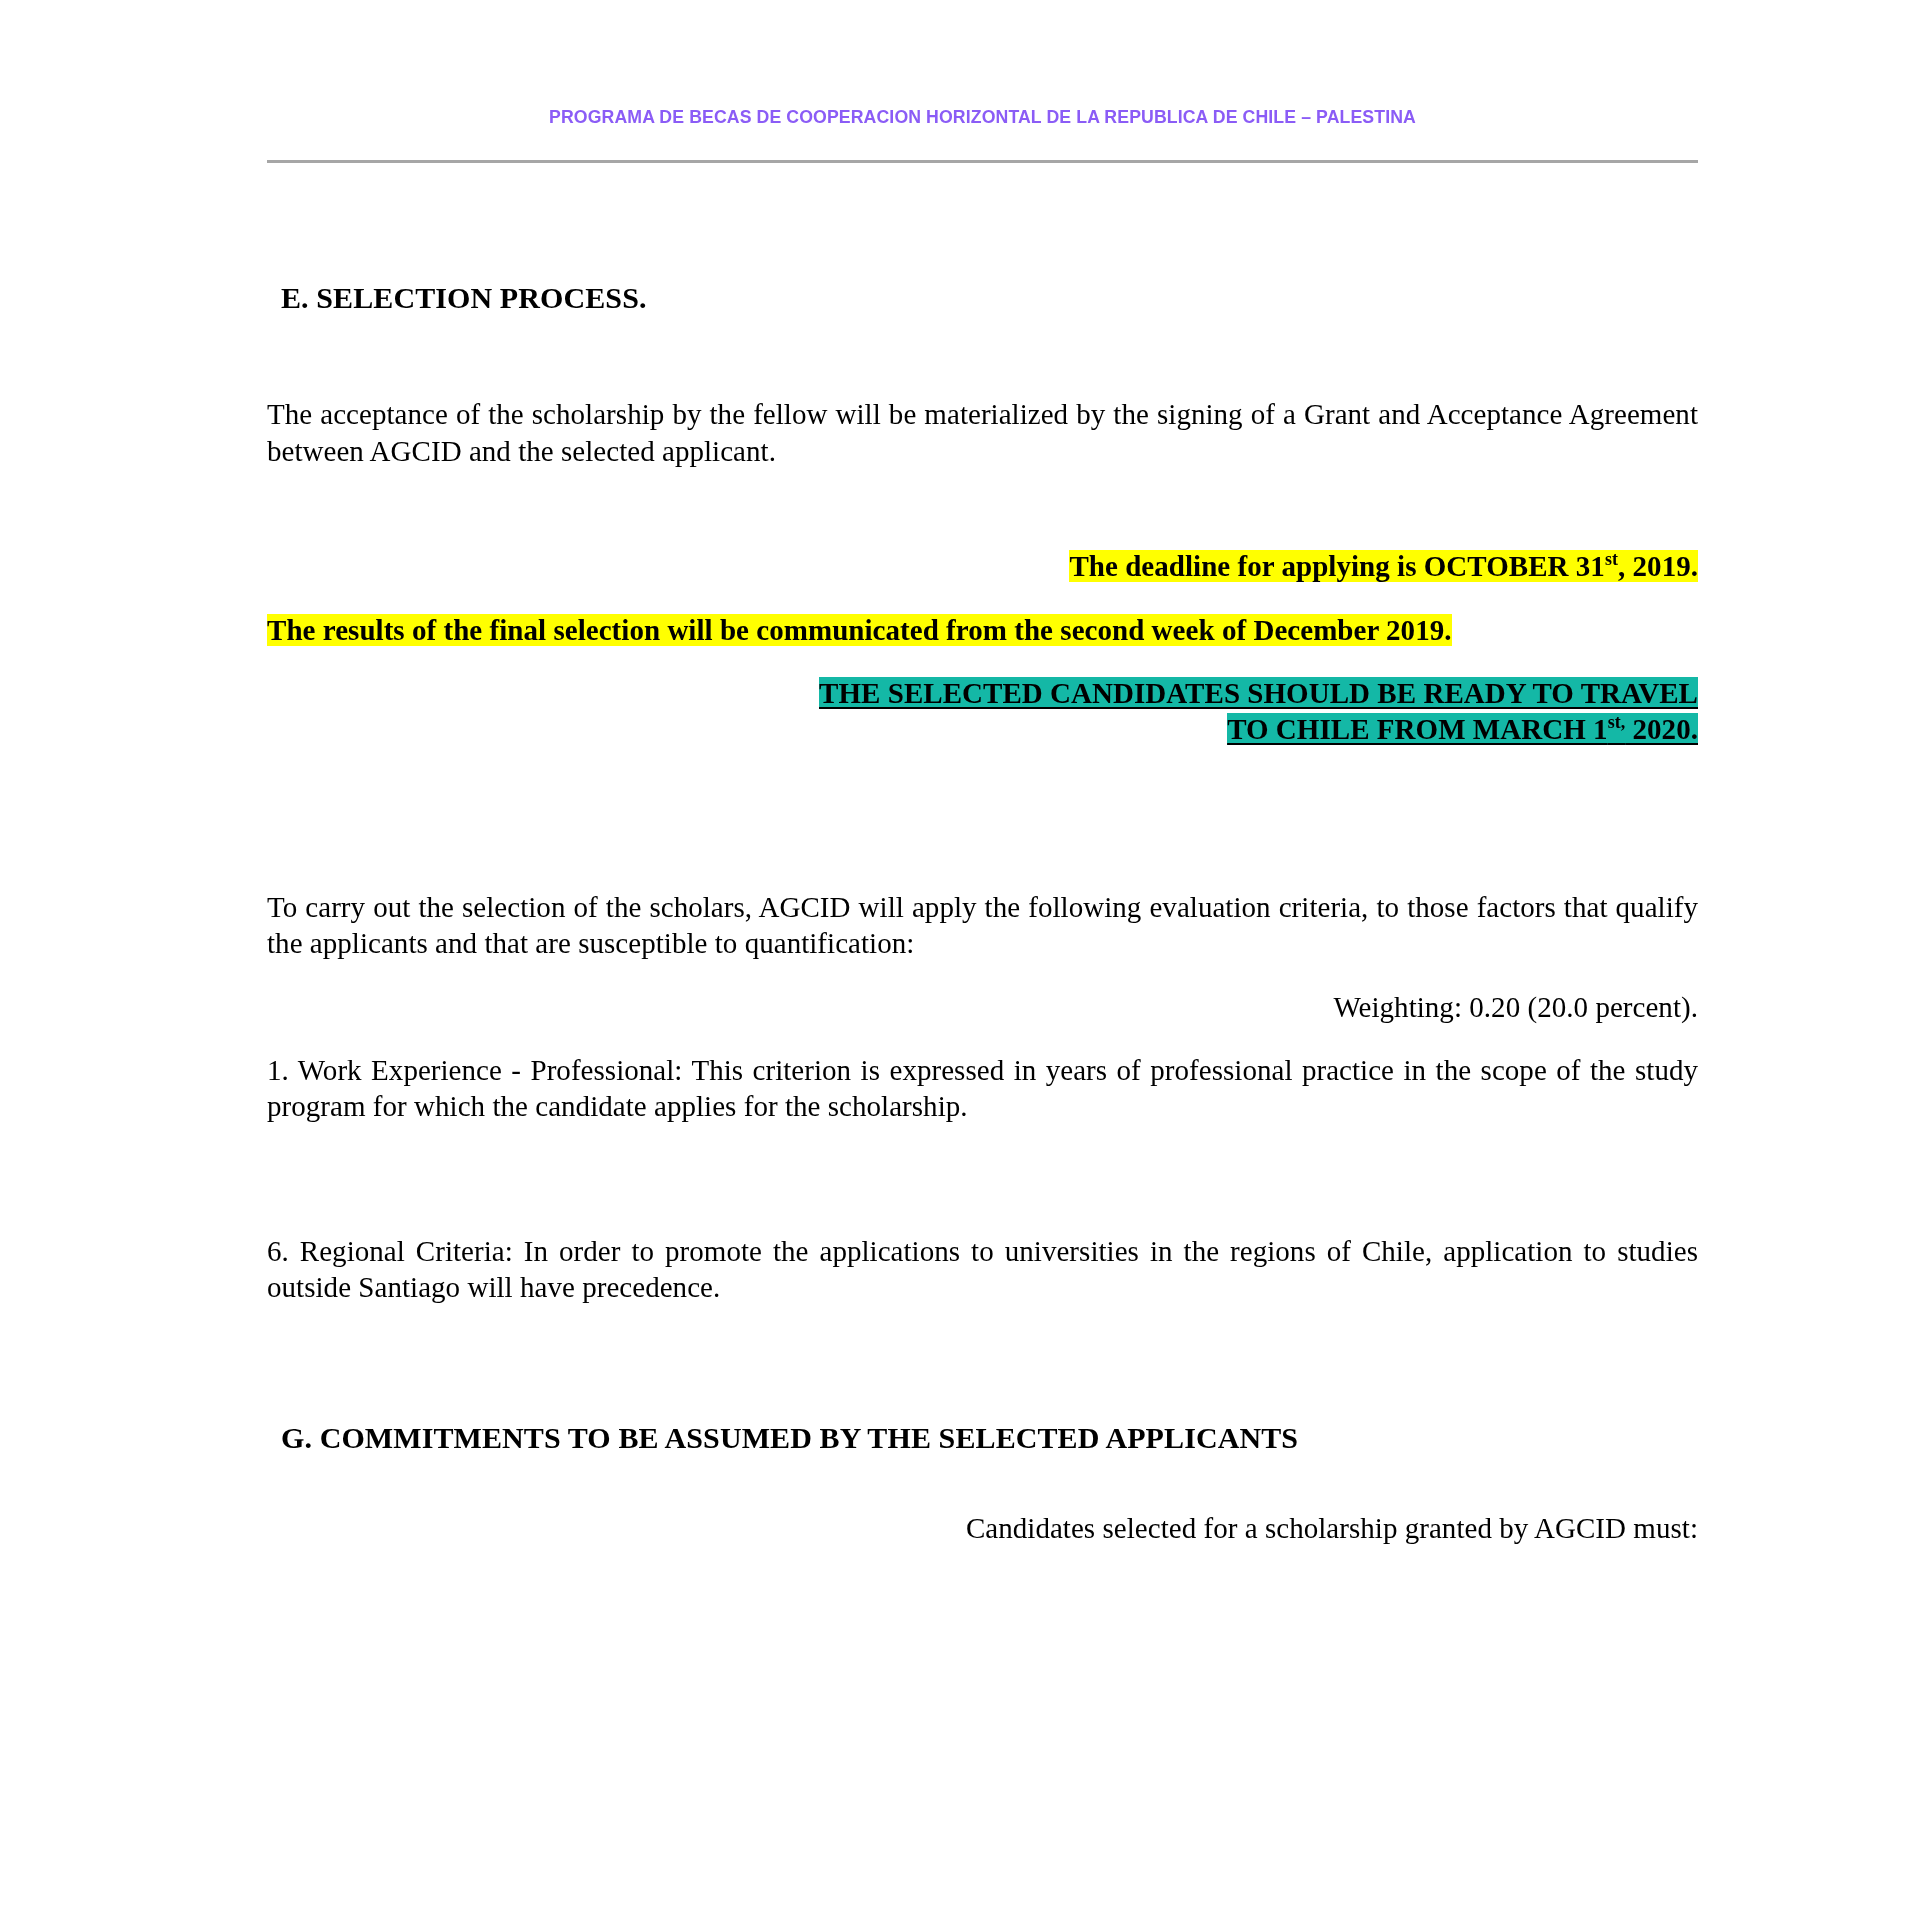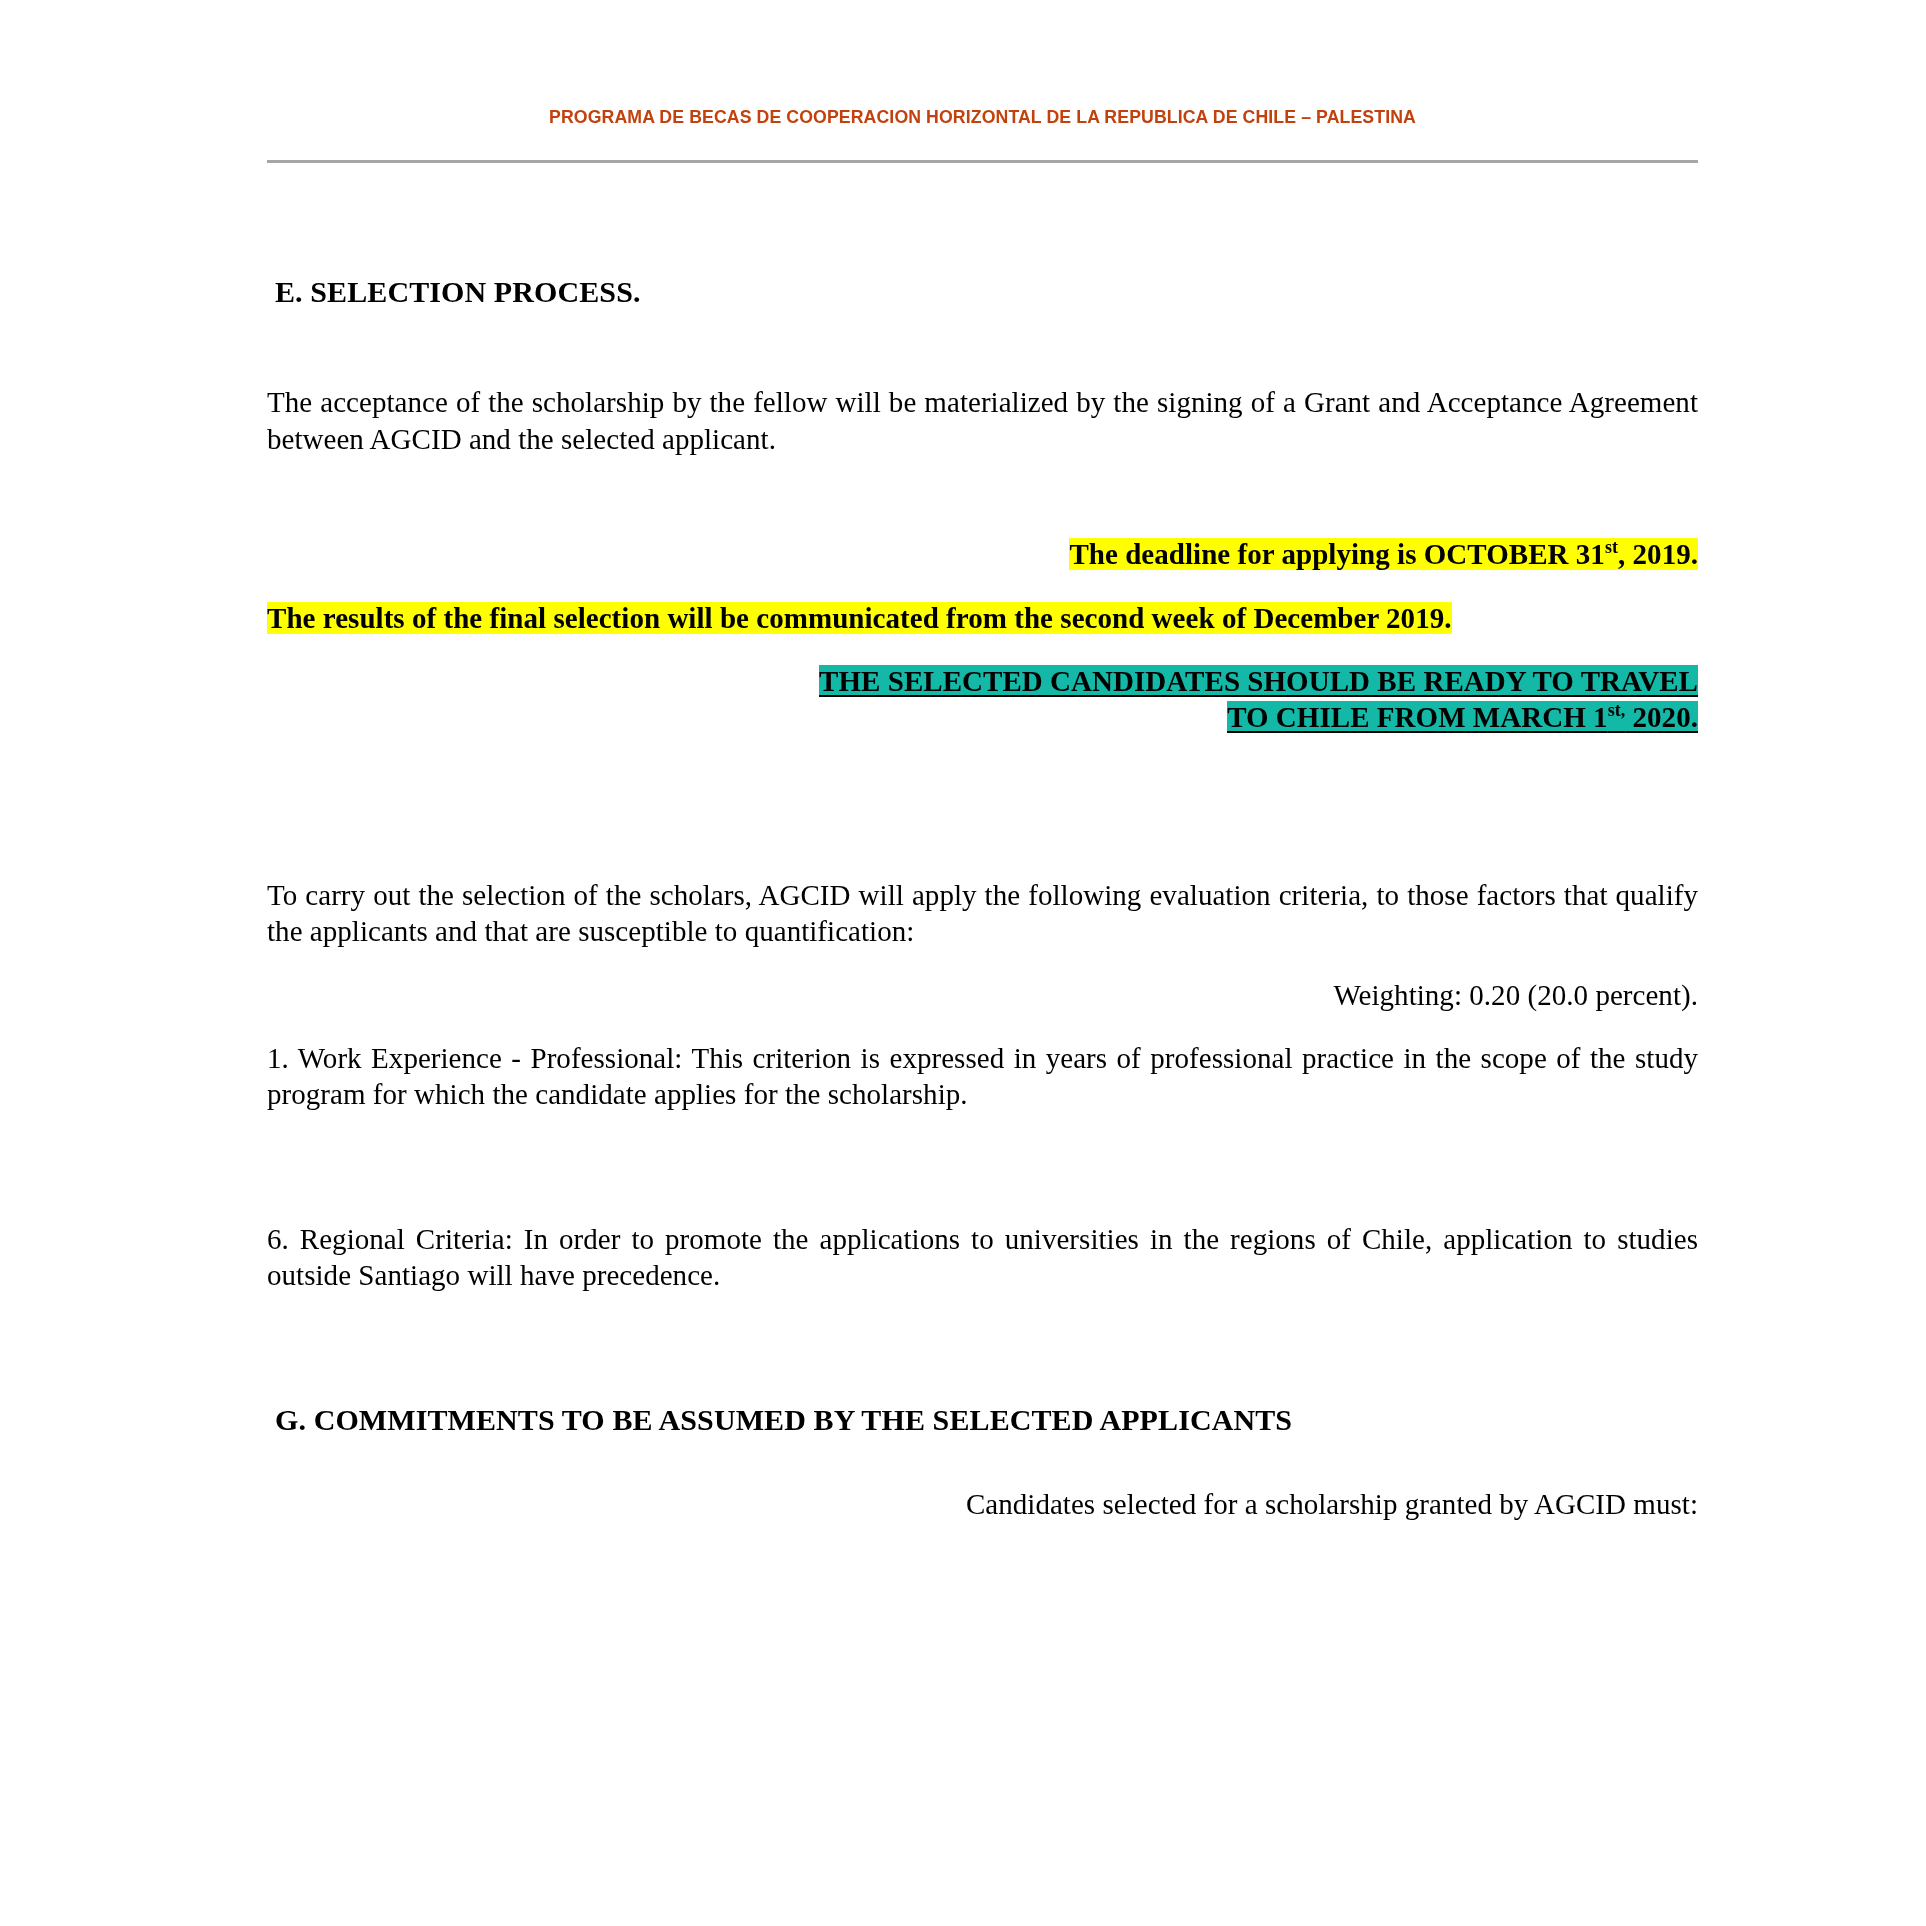--- a/index.html
+++ b/index.html
@@ -25,21 +25,21 @@
     top: 108px;
     left: 266px;
     right: 266px;
     text-align: center;
   }
   .running-header-text {
     font-family: "Liberation Sans", "DejaVu Sans", sans-serif;
     font-weight: bold;
     font-size: 17.7px;
     letter-spacing: 0.1px;
-    color: #c2410c;
+    color: #8b5cf6;
     display: inline-block;
     line-height: 1.1;
   }
   .header-rule {
     position: absolute;
     top: 160px;
     left: 267px;
     width: 1431px;
     height: 2.7px;
     background: #a6a6a6;
@@ -47,21 +47,21 @@
   
   .content {
     position: absolute;
     top: 266px;
     left: 267px;
     width: 1431px;
   }
   h2.section-heading {
     font-size: 30px;
     font-weight: bold;
-    margin: 8px;
+    margin: 14px;
     line-height: 1.18;
     letter-spacing: 0.1px;
   }
   p.body-par {
     font-size: 29px;
     line-height: 1.255;
     margin: 0;
     text-align: justify;
     text-justify: inter-word;
     letter-spacing: 0.04px;

